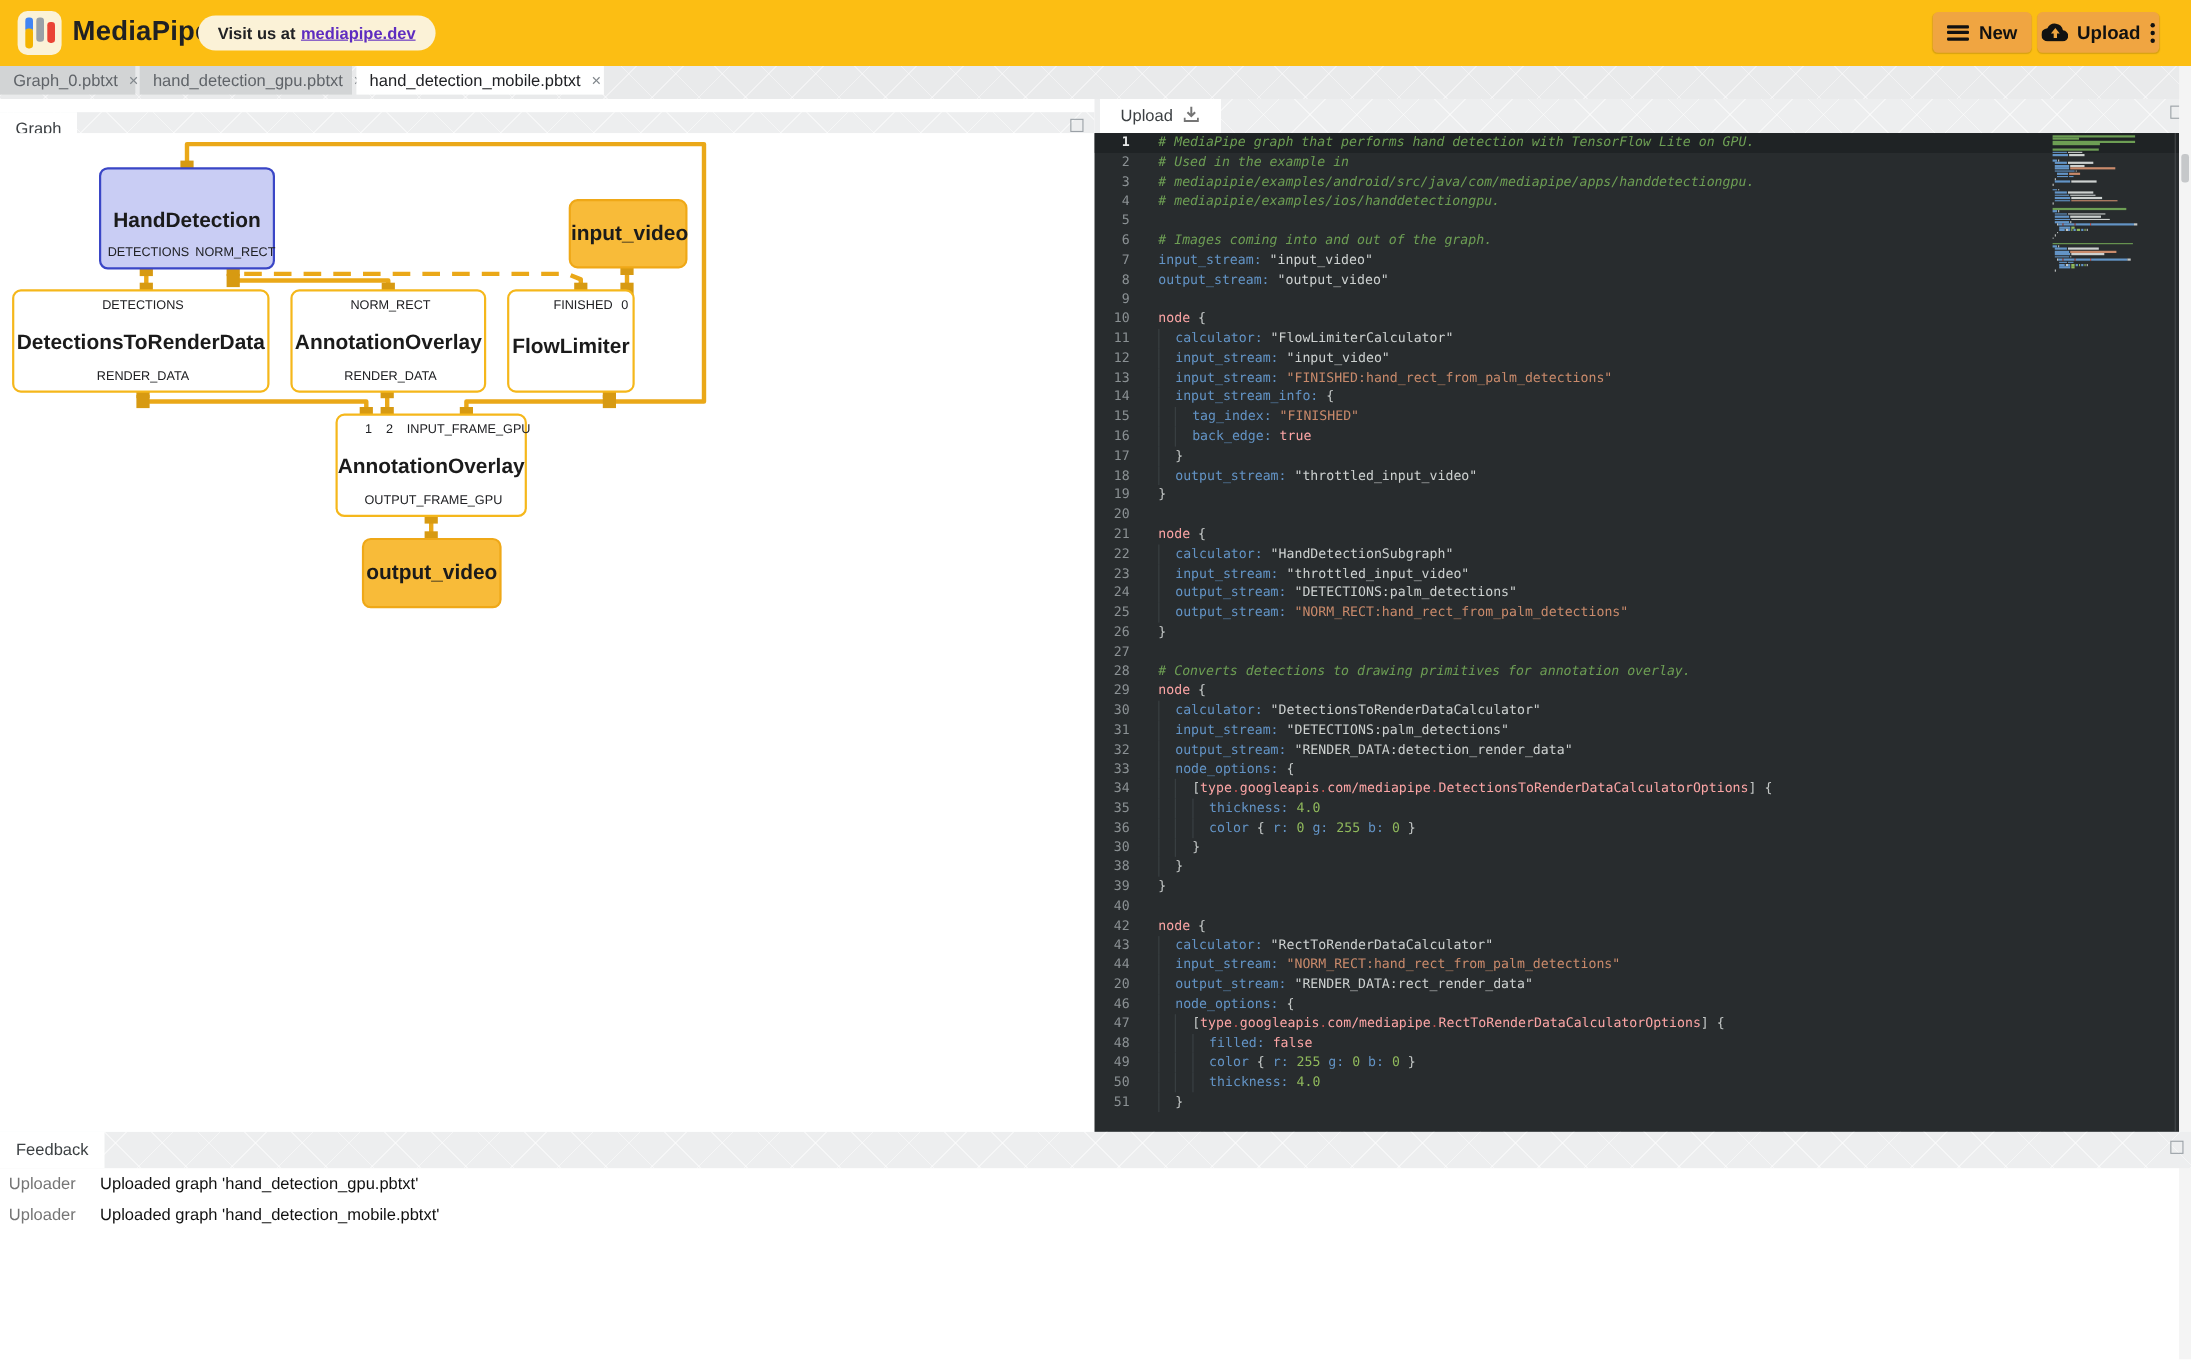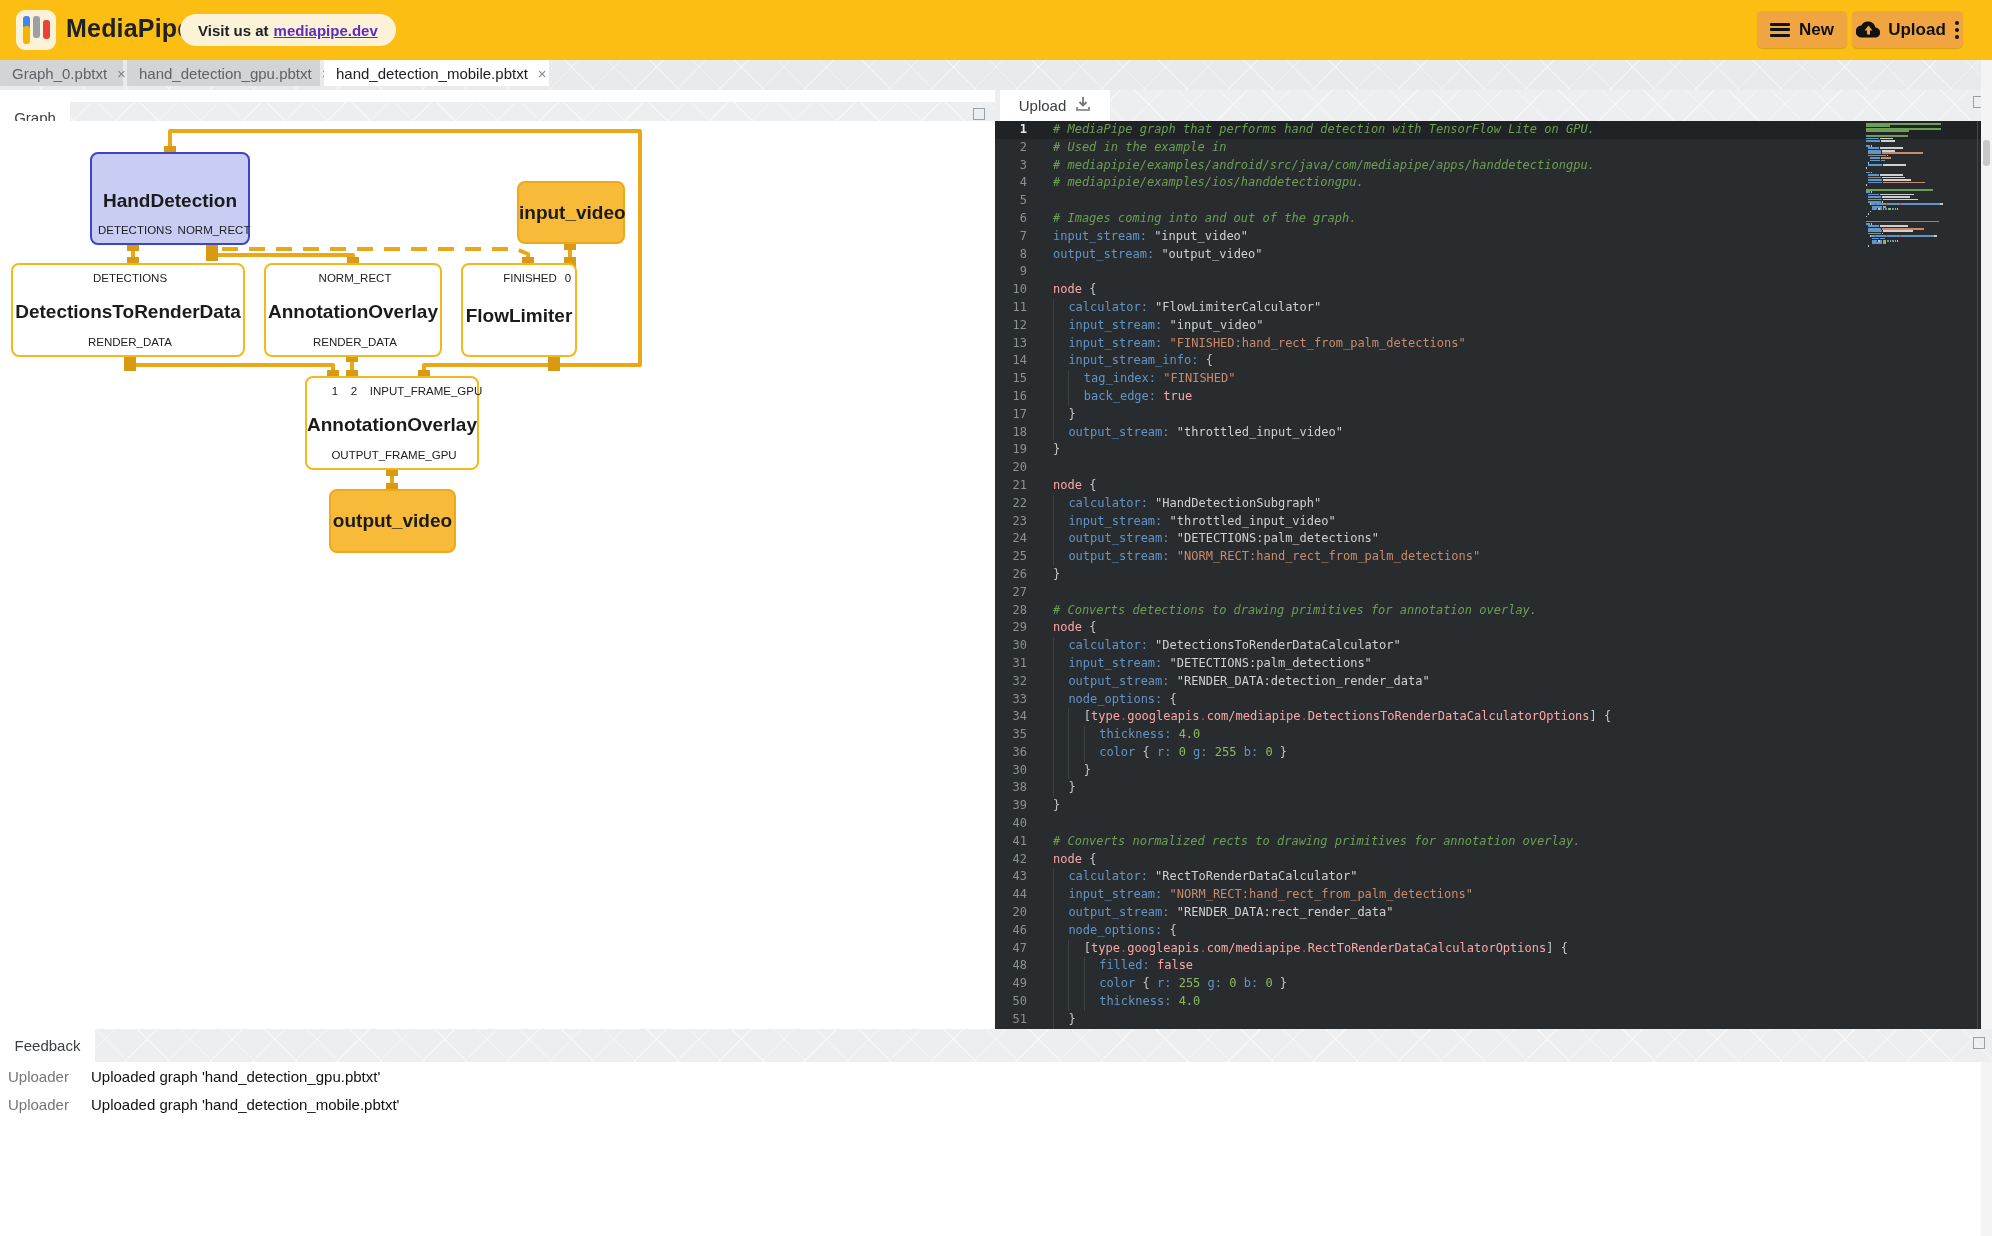--- a/index.html
+++ b/index.html
@@ -248,21 +248,20 @@
         <div class="cline"><span class="ln">31</span><span class="ct"><span class="iguide"></span><span class="sg-p"></span><span class="sg-k">input_stream:</span><span class="sg-s"> "DETECTIONS:palm_detections"</span></span></div>
         <div class="cline"><span class="ln">32</span><span class="ct"><span class="iguide"></span><span class="sg-p"></span><span class="sg-k">output_stream:</span><span class="sg-s"> "RENDER_DATA:detection_render_data"</span></span></div>
         <div class="cline"><span class="ln">33</span><span class="ct"><span class="iguide"></span><span class="sg-p"></span><span class="sg-k">node_options:</span><span class="sg-p"> {</span></span></div>
         <div class="cline"><span class="ln">34</span><span class="ct"><span class="iguide"></span><span class="iguide"></span><span class="sg-p">[</span><span class="sg-b">type</span><span class="sg-d">.</span><span class="sg-b">googleapis</span><span class="sg-d">.</span><span class="sg-b">com/mediapipe</span><span class="sg-d">.</span><span class="sg-b">DetectionsToRenderDataCalculatorOptions</span><span class="sg-p">] {</span></span></div>
         <div class="cline"><span class="ln">35</span><span class="ct"><span class="iguide"></span><span class="iguide"></span><span class="iguide"></span><span class="sg-p"></span><span class="sg-k">thickness:</span><span class="sg-n"> 4.0</span></span></div>
         <div class="cline"><span class="ln">36</span><span class="ct"><span class="iguide"></span><span class="iguide"></span><span class="iguide"></span><span class="sg-p"></span><span class="sg-k">color</span><span class="sg-p"> { </span><span class="sg-k">r:</span><span class="sg-n"> 0</span><span class="sg-k"> g:</span><span class="sg-n"> 255</span><span class="sg-k"> b:</span><span class="sg-n"> 0</span><span class="sg-p"> }</span></span></div>
         <div class="cline"><span class="ln">30</span><span class="ct"><span class="iguide"></span><span class="iguide"></span><span class="sg-p">}</span></span></div>
         <div class="cline"><span class="ln">38</span><span class="ct"><span class="iguide"></span><span class="sg-p">}</span></span></div>
         <div class="cline"><span class="ln">39</span><span class="ct"><span class="sg-p">}</span></span></div>
         <div class="cline"><span class="ln">40</span><span class="ct"></span></div>
-        <div class="cline"><span class="ln">41</span><span class="ct"><span class="sg-c"># Converts normalized rects to drawing primitives for annotation overlay.</span></span></div>
         <div class="cline"><span class="ln">42</span><span class="ct"><span class="sg-b">node</span><span class="sg-p"> {</span></span></div>
         <div class="cline"><span class="ln">43</span><span class="ct"><span class="iguide"></span><span class="sg-p"></span><span class="sg-k">calculator:</span><span class="sg-s"> "RectToRenderDataCalculator"</span></span></div>
         <div class="cline"><span class="ln">44</span><span class="ct"><span class="iguide"></span><span class="sg-p"></span><span class="sg-k">input_stream:</span><span class="sg-t"> "NORM_RECT:hand_rect_from_palm_detections"</span></span></div>
         <div class="cline"><span class="ln">20</span><span class="ct"><span class="iguide"></span><span class="sg-p"></span><span class="sg-k">output_stream:</span><span class="sg-s"> "RENDER_DATA:rect_render_data"</span></span></div>
         <div class="cline"><span class="ln">46</span><span class="ct"><span class="iguide"></span><span class="sg-p"></span><span class="sg-k">node_options:</span><span class="sg-p"> {</span></span></div>
         <div class="cline"><span class="ln">47</span><span class="ct"><span class="iguide"></span><span class="iguide"></span><span class="sg-p">[</span><span class="sg-b">type</span><span class="sg-d">.</span><span class="sg-b">googleapis</span><span class="sg-d">.</span><span class="sg-b">com/mediapipe</span><span class="sg-d">.</span><span class="sg-b">RectToRenderDataCalculatorOptions</span><span class="sg-p">] {</span></span></div>
         <div class="cline"><span class="ln">48</span><span class="ct"><span class="iguide"></span><span class="iguide"></span><span class="iguide"></span><span class="sg-p"></span><span class="sg-k">filled:</span><span class="sg-b"> false</span></span></div>
         <div class="cline"><span class="ln">49</span><span class="ct"><span class="iguide"></span><span class="iguide"></span><span class="iguide"></span><span class="sg-p"></span><span class="sg-k">color</span><span class="sg-p"> { </span><span class="sg-k">r:</span><span class="sg-n"> 255</span><span class="sg-k"> g:</span><span class="sg-n"> 0</span><span class="sg-k"> b:</span><span class="sg-n"> 0</span><span class="sg-p"> }</span></span></div>
         <div class="cline"><span class="ln">50</span><span class="ct"><span class="iguide"></span><span class="iguide"></span><span class="iguide"></span><span class="sg-p"></span><span class="sg-k">thickness:</span><span class="sg-n"> 4.0</span></span></div>
         <div class="cline"><span class="ln">51</span><span class="ct"><span class="iguide"></span><span class="sg-p">}</span></span></div>

